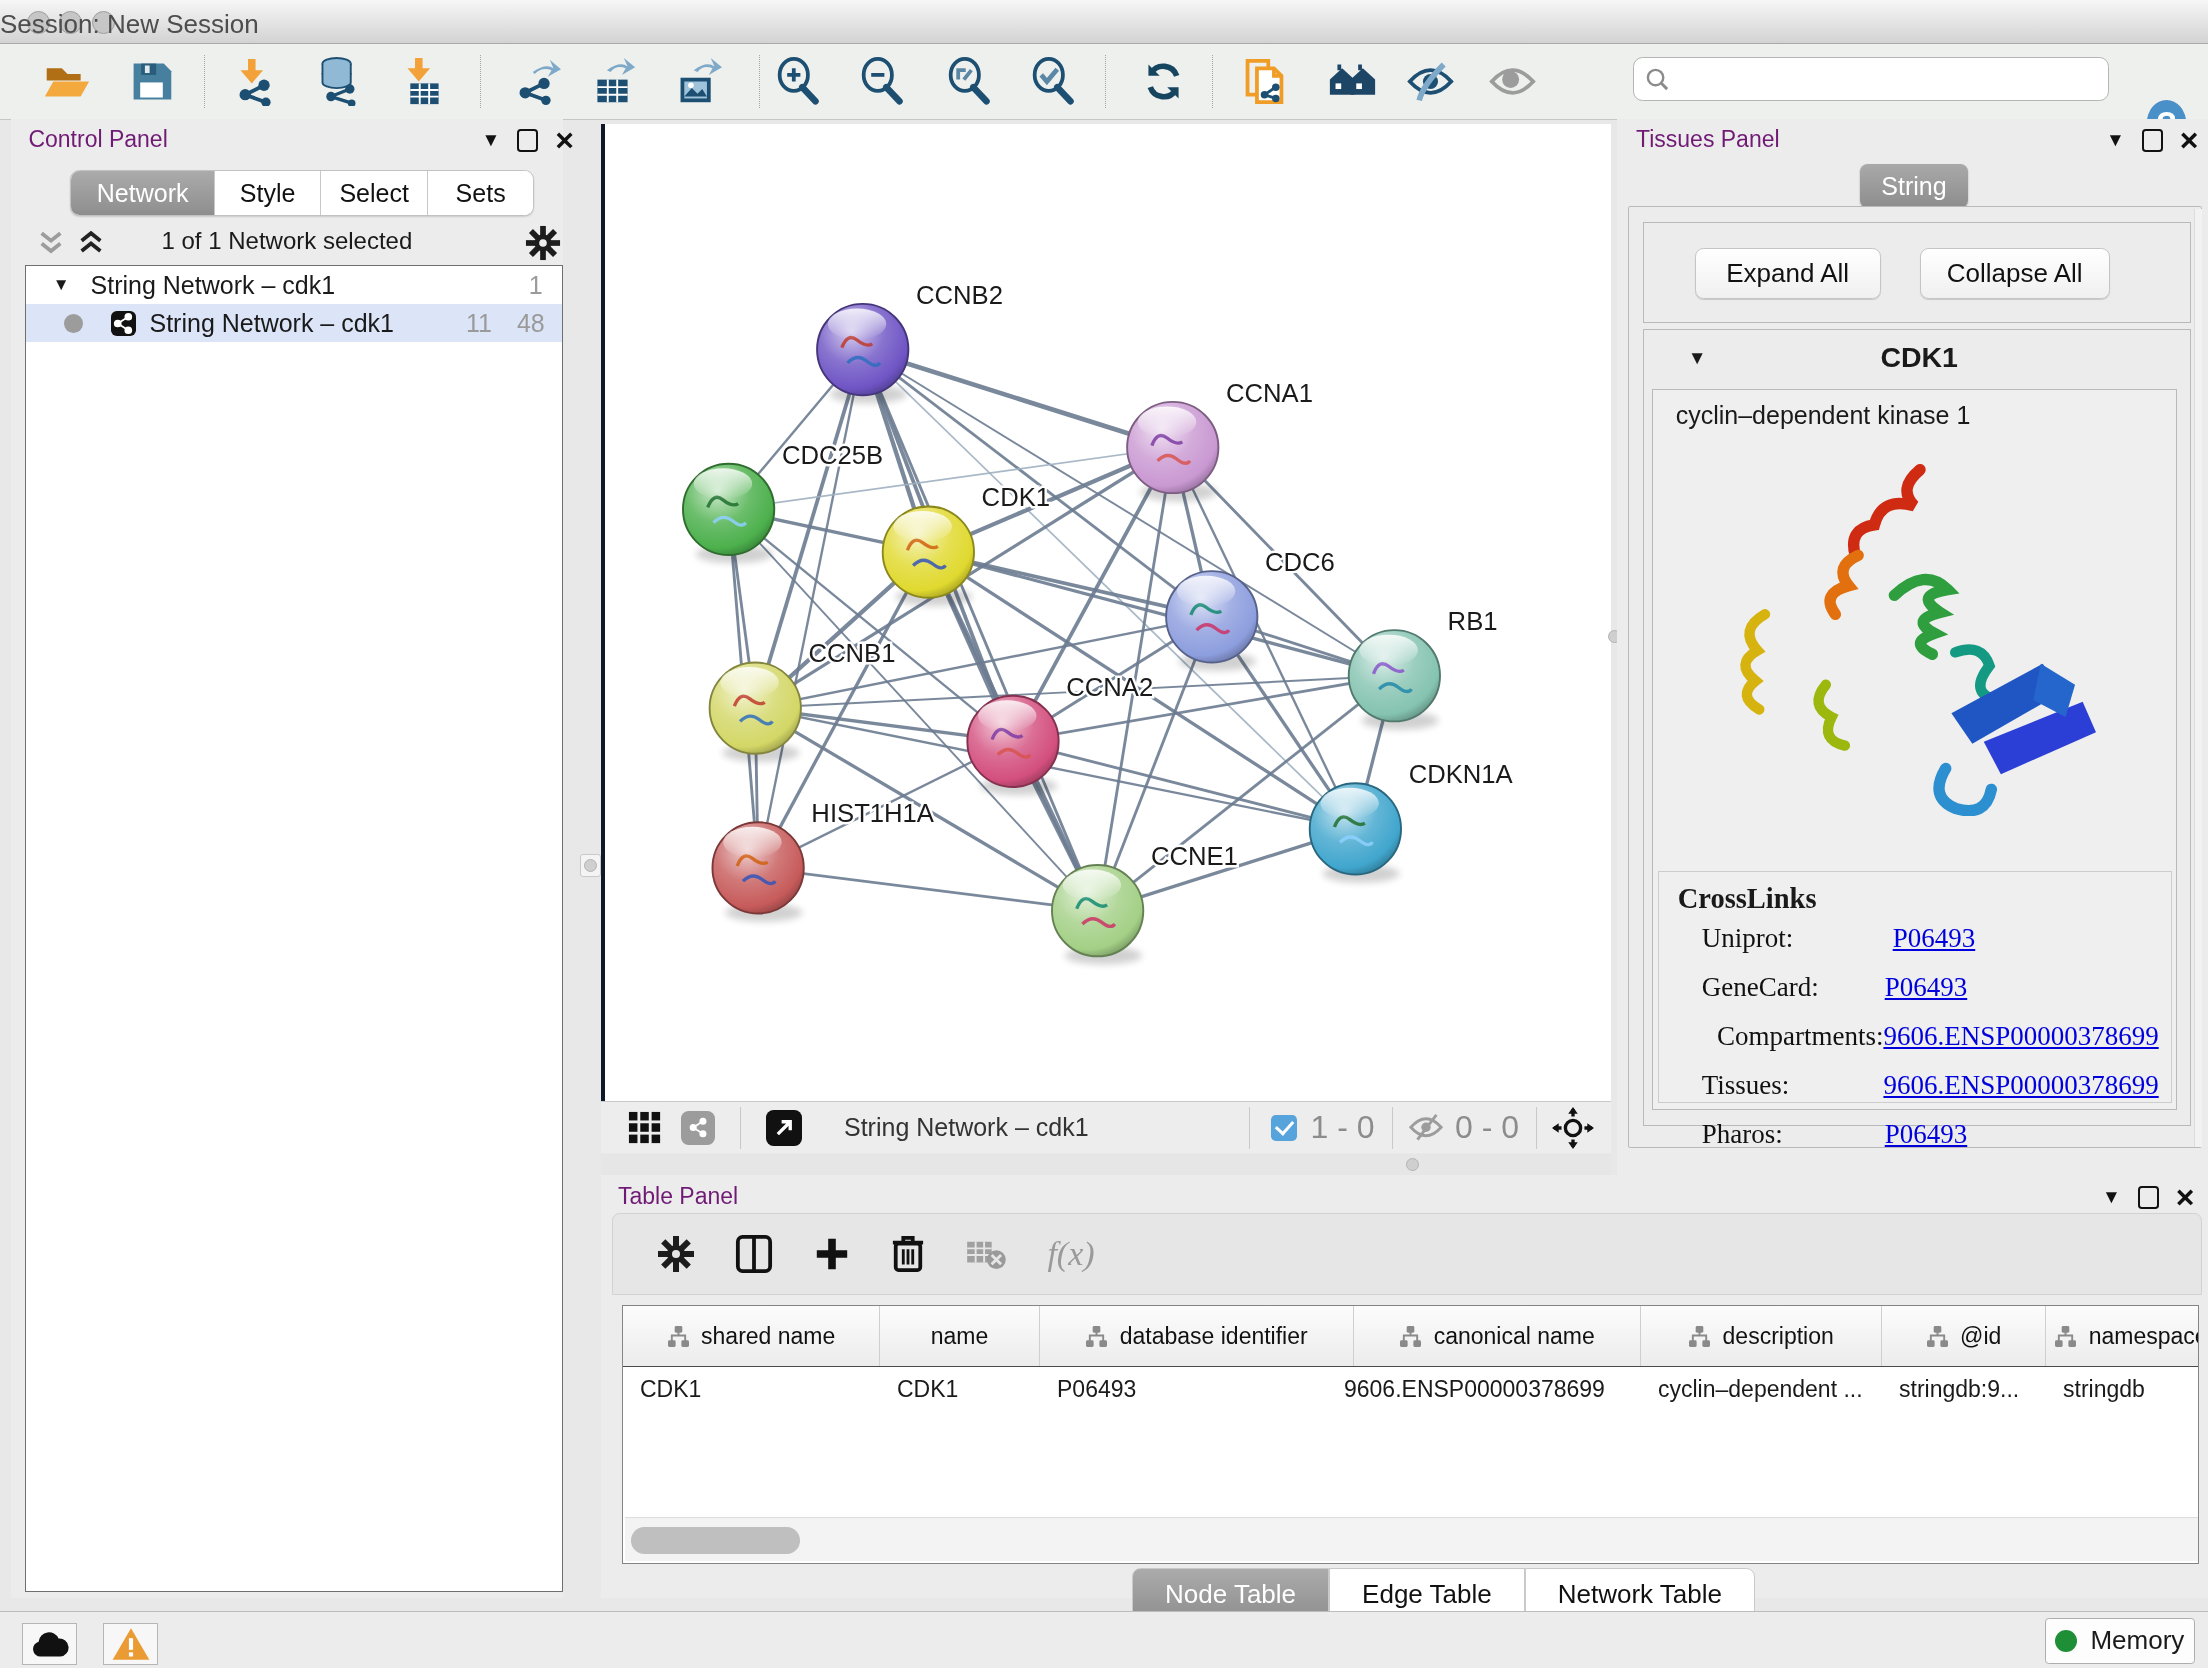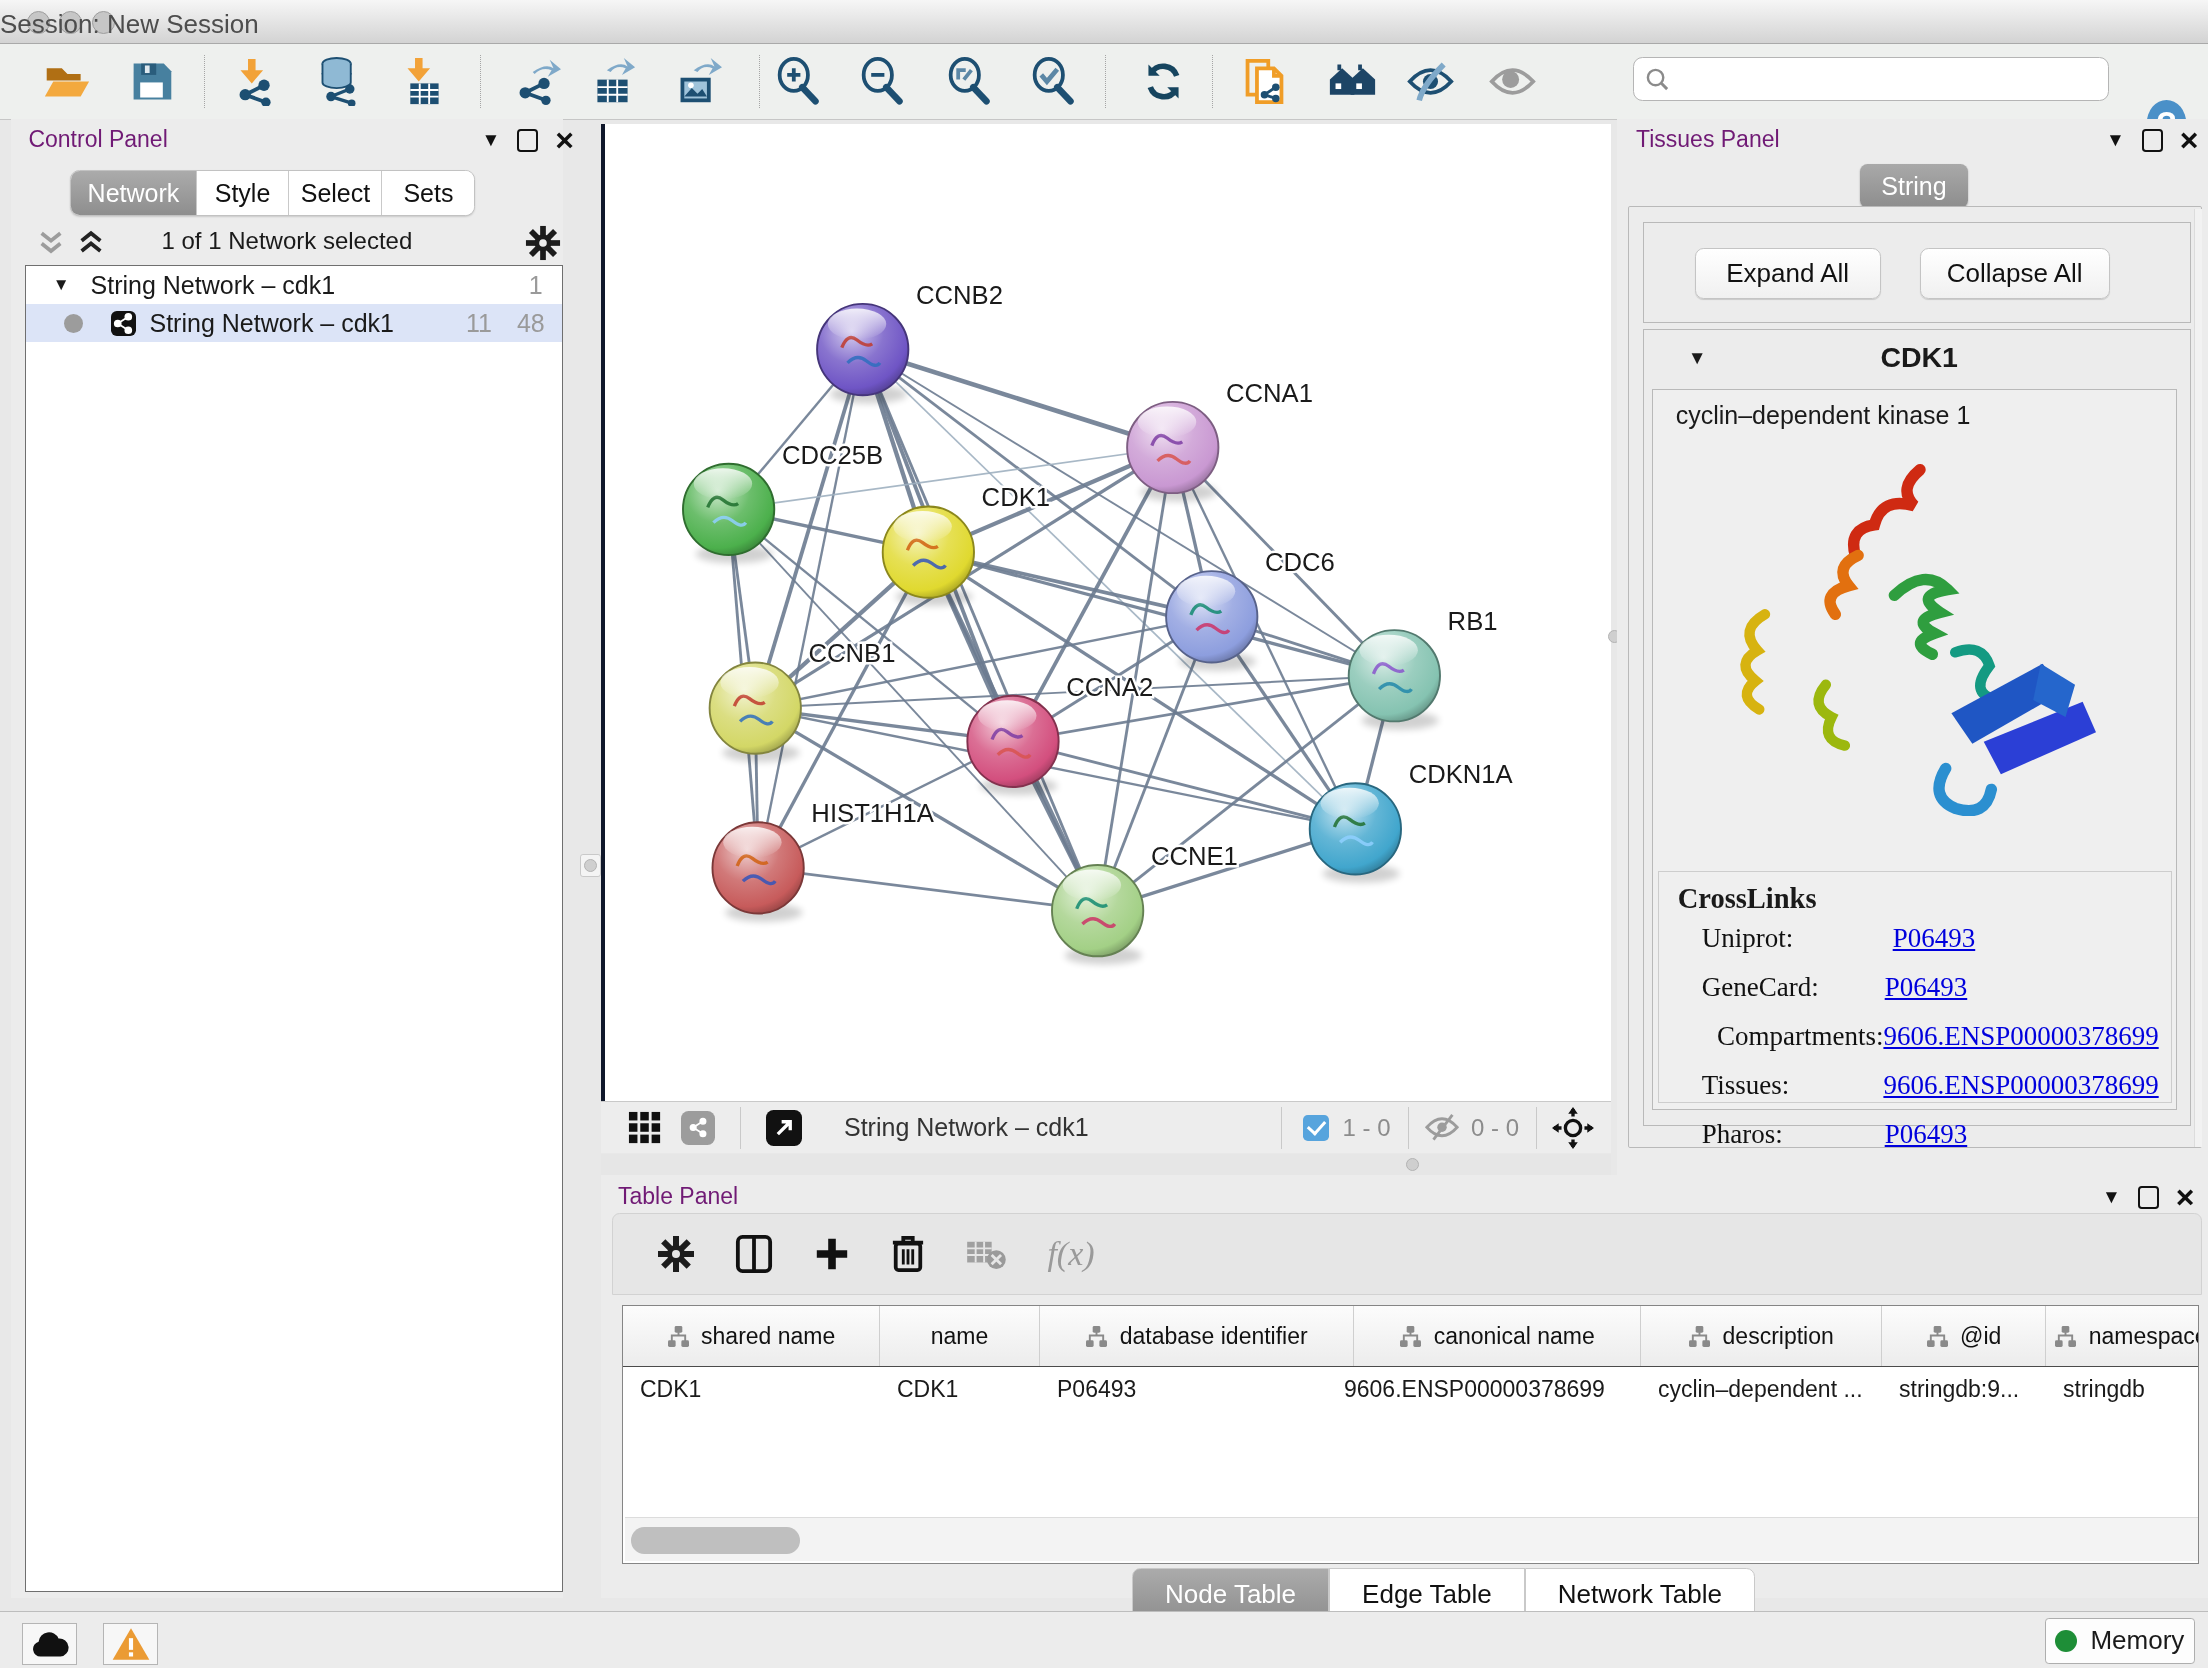--- a/index.html
+++ b/index.html
@@ -42,21 +42,21 @@
   .tree-row.selected { background:#dce4f7; }
   .num { color:#9a9a9a; }
 
   
   .netcanvas { left:601px; top:124px; width:1010px; height:978px; background:#fff; border-left:4px solid #0f172a; }
   .netbar { left:601px; top:1101px; width:1010px; height:52px; background:#ededed; border-top:1px solid #c9c9c9; display:flex; align-items:center; }
   .netbar .vsep { width:1px; height:42px; background:#c9c9c9; }
   .blackbox { width:36px; height:36px; border-radius:7.6px; background:#111; display:flex; align-items:center; justify-content:center; }
   .graybox  { width:34px; height:34px; border-radius:7.6px; background:#9c9c9c; display:flex; align-items:center; justify-content:center; }
   .netname { font-size:25px; color:#333; }
-  .cnt { font-size:24px; color:#8c8c8c; }
+  .cnt { font-size:32px; color:#8c8c8c; }
   .checkbox { width:26px; height:26px; background:#57a4dd; border-radius:4.8px; position:relative; }
   .checkbox:after { content:""; position:absolute; left:7.6px; top:2.9px; width:7.6px; height:14.3px; border:solid #fff; border-width:0 3.8px 3.8px 0; transform:rotate(42deg); }
 
   .gripv { background:#f4f4f4; border:1px solid #c9c9c9; border-radius:2.9px; display:flex; align-items:center; justify-content:center; }
   .gripdot { width:13.3px; height:13.3px; border-radius:50%; background:#cfcfcf; border:1px solid #b3b3b3; }
 
   
   .rpanel { left:1617px; top:119px; width:592px; height:1056px; background:#ececec; }
   .rtab { position:absolute; left:243px; top:45px; width:108px; height:44px; background:linear-gradient(#a9a9a9,#8d8d8d);
           border-radius:7.6px; color:#fff; font-size:25px; display:flex; align-items:center; justify-content:center; box-shadow:0 1px 1.9px rgba(0,0,0,.3);}
@@ -282,21 +282,21 @@
   </div>
 
   <div class="abs cpanel">
     <div class="abs panel-title" style="left:17px; top:6.7px">Control Panel</div>
     <div class="abs win-ctrl" style="left:470px; top:9.5px">
       <span class="ctrl-collapse">▼</span>
       <span class="ctrl-max"></span>
       <span class="ctrl-close">×</span>
     </div>
 
-    <div class="abs tabgroup" style="left:59px; top:51px; width:405px" id="cp-tabs">
+    <div class="abs tabgroup" style="left:59px; top:51px; width:464px" id="cp-tabs">
         <div class="tab selected" style="flex: 1.35 1 0%;">Network</div>
         <div class="tab" style="flex: 1 1 0%;">Style</div>
         <div class="tab" style="flex: 1 1 0%;">Select</div>
         <div class="tab" style="flex: 1 1 0%;">Sets</div>
       </div>
 
     <div class="abs cp-toolrow">
       <svg class="abs" style="left:25px; top:11.4px" width="30" height="27" viewBox="0 0 32 28">
           <path d="M6 3l10 8 10-8M6 14l10 8 10-8" stroke="#9c9c9c" stroke-width="4" fill="none"></path>
         </svg>

